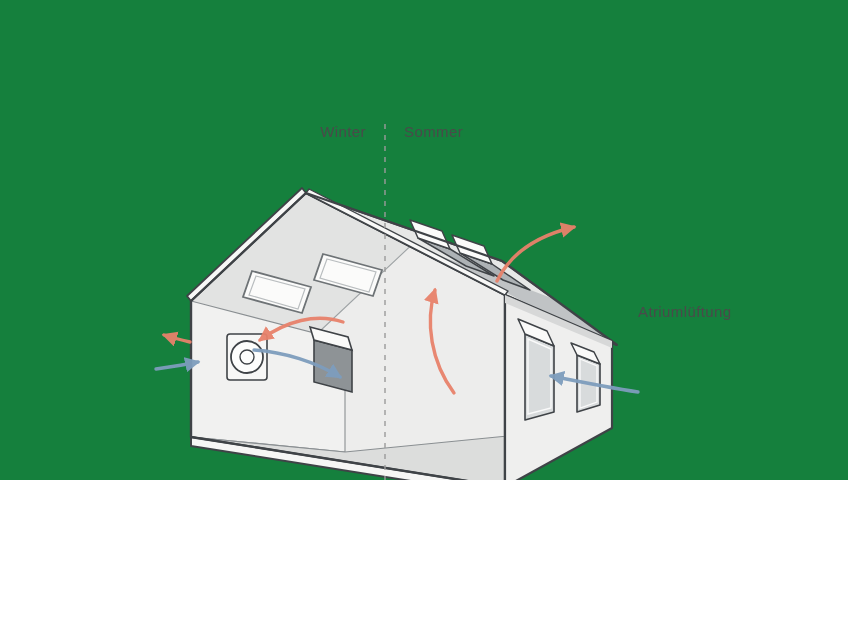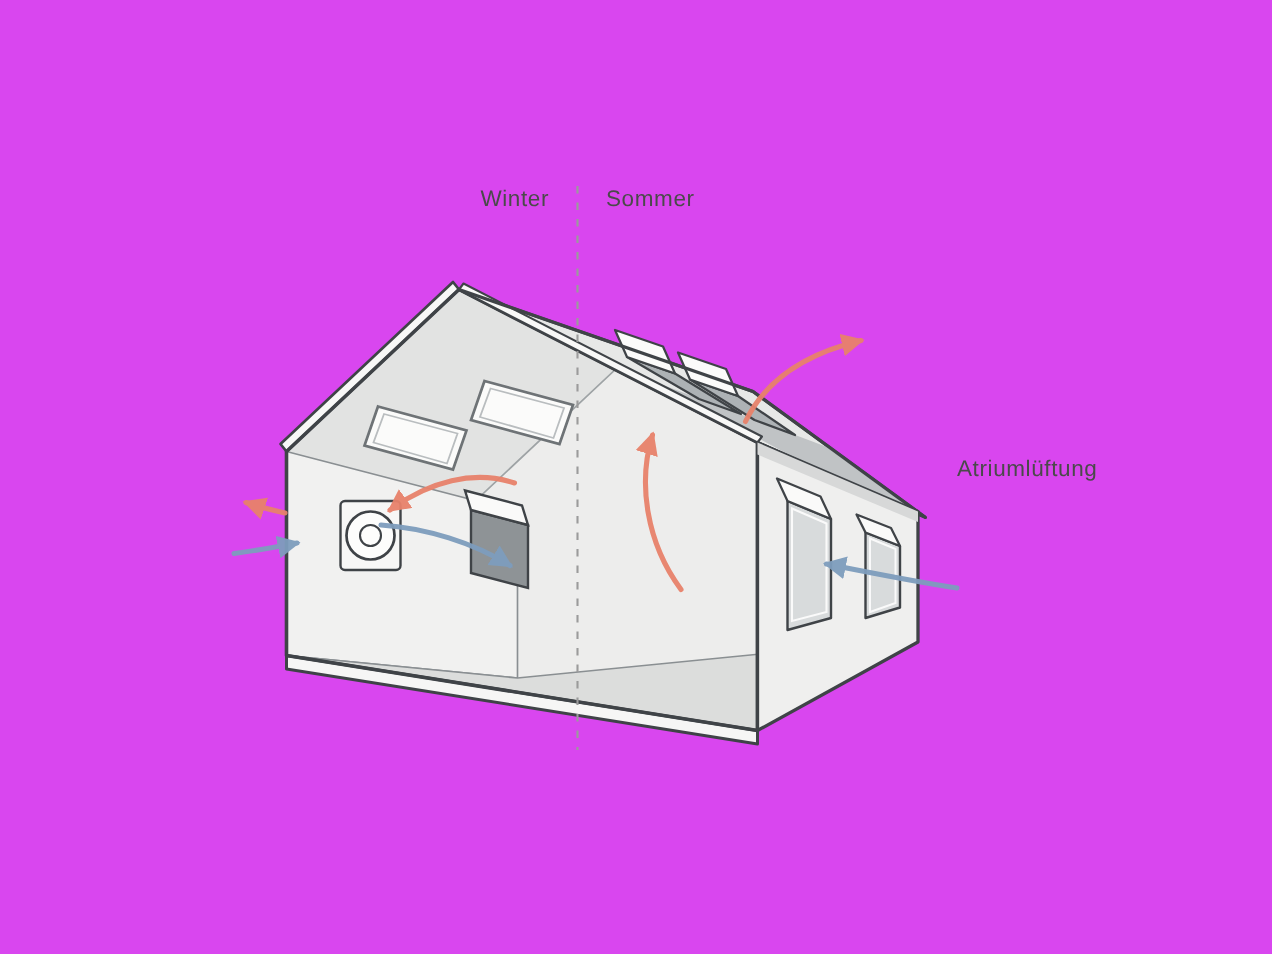--- a/index.html
+++ b/index.html
@@ -1,20 +1,20 @@
 <!DOCTYPE html>
 <html><head>
 <meta charset="utf-8">
 <style>
   html, body { margin: 0; padding: 0; background: #ffffff; }
   .canvas {
     position: relative;
     width: 848px;
-    height: 636px;
-    background: #d946ef;
+    height: 480px;
+    background: #15803d;
     font-family: "Liberation Sans", sans-serif;
     overflow: hidden;
   }
   svg { display: block; }
   text.label {
     font-family: "Liberation Sans", sans-serif;
     font-size: 15px;
     letter-spacing: 0.4px;
     fill: #4A4A4A;
   }

